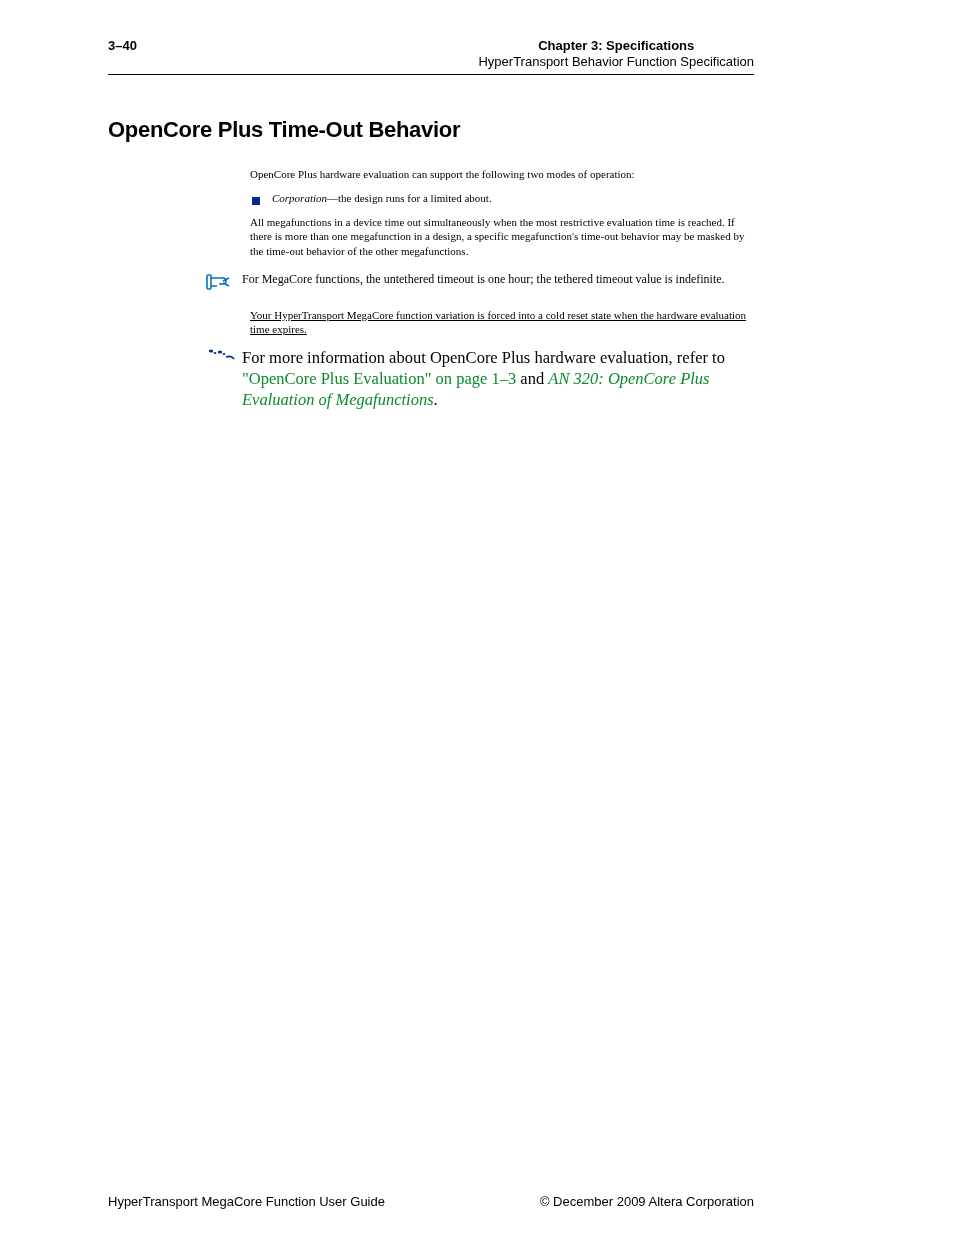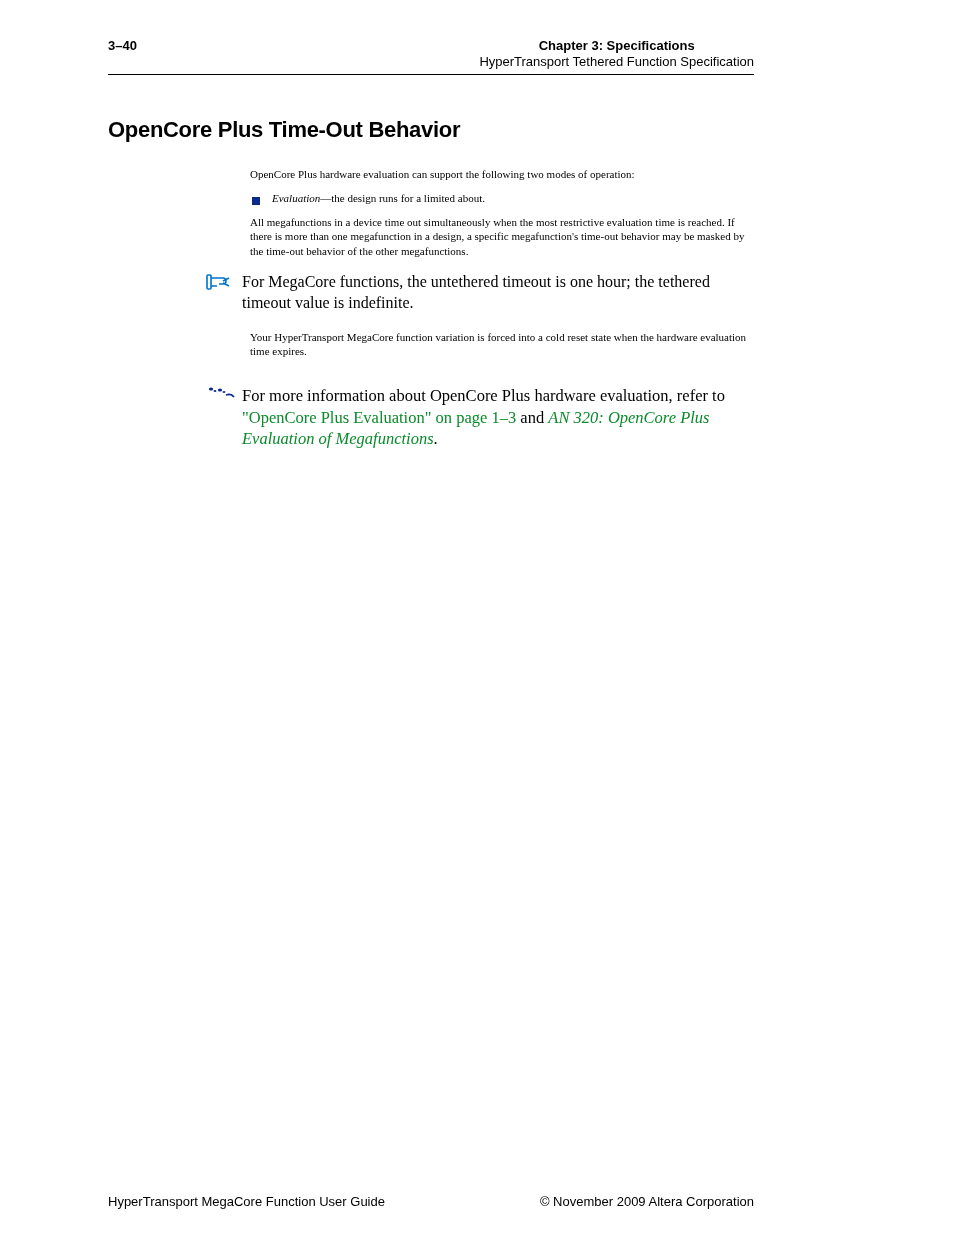--- a/index.html
+++ b/index.html
@@ -81,27 +81,27 @@
   .note-icon {
     width: 36px;
     flex: 0 0 36px;
     margin-left: 98px;
     color: #0073c8;
     font-size: 18px;
   }
   .note-icon svg { display: block; }
   .note-text {
     flex: 1;
-    font-size: 16px;
+    font-size: 12px;
     line-height: 1.30;
   }
   .xref-row {
     display: flex;
     align-items: flex-start;
-    margin-top: 27px;
+    margin-top: 10px;
   }
   .xref-icon {
     width: 36px;
     flex: 0 0 36px;
     margin-left: 98px;
   }
   .xref-text {
     flex: 1;
     font-size: 16.5px;
     line-height: 1.30;
@@ -126,52 +126,52 @@
 </style>
 </head>
 <body>
 
 <div class="page">
 
   <div class="header">
     <div class="left">3–40</div>
     <div class="right">
       <div class="chap">Chapter 3:  Specifications</div>
-      <div>HyperTransport Tethered Function Specification</div>
+      <div>HyperTransport Behavior Function Specification</div>
     </div>
   </div>
 
   <div class="heading">OpenCore Plus Time-Out Behavior</div>
 
   <div class="body-block">
     <p>OpenCore Plus hardware evaluation can support the following two modes of operation:</p>
 
     <ul class="sq">
       <li>
-        <span class="em">Evaluation</span><span>—the design runs for a limited about.</span>
+        <span class="em">Corporation</span><span>—the design runs for a limited about.</span>
       </li>
     </ul>
 
     <p>All megafunctions in a device time out simultaneously when the most restrictive evaluation time is reached. If there is more than one megafunction in a design, a specific megafunction's time-out behavior may be masked by the time-out behavior of the other megafunctions.</p>
   </div>
 
   <div class="note-row">
     <div class="note-icon">
       <svg width="30" height="20" viewBox="0 0 30 20">
         <g fill="none" stroke="#0073c8" stroke-width="1.6">
           <rect x="1" y="3" width="4" height="14" rx="1"></rect>
           <path d="M5 6 h12 a3 3 0 0 1 0 6 h-4 M5 14 h6"></path>
           <path d="M17 9 l6 -3 M17 11 l6 3"></path>
         </g>
       </svg>
     </div>
     <div class="note-text">For MegaCore functions, the untethered timeout is one hour; the tethered timeout value is indefinite.</div>
   </div>
 
-  <div class="body-block" style="margin-top:16px;">
+  <div class="body-block" style="margin-top:16px;text-decoration:underline;">
     <p>Your HyperTransport MegaCore function variation is forced into a cold reset state when the hardware evaluation time expires.</p>
   </div>
 
   <div class="xref-row">
     <div class="xref-icon">
       <svg width="30" height="18" viewBox="0 0 30 18">
         <g fill="#0b2b8a">
           <ellipse cx="5" cy="4" rx="2.2" ry="1.6"></ellipse>
           <ellipse cx="9" cy="6" rx="1.4" ry="1"></ellipse>
           <ellipse cx="14" cy="5" rx="2.2" ry="1.6"></ellipse>
@@ -180,16 +180,16 @@
         </g>
       </svg>
     </div>
     <div class="xref-text">
       <span>For more information about OpenCore Plus hardware evaluation, refer to </span><span class="link">"OpenCore Plus Evaluation" on page 1–3</span><span> and </span><span class="link-italic">AN 320: OpenCore Plus Evaluation of Megafunctions</span><span>.</span>
     </div>
   </div>
 
   <div class="footer">
     <div>HyperTransport MegaCore Function User Guide</div>
-    <div>© November 2009   Altera Corporation</div>
+    <div>© December 2009   Altera Corporation</div>
   </div>
 
 </div>
 
 </body></html>

